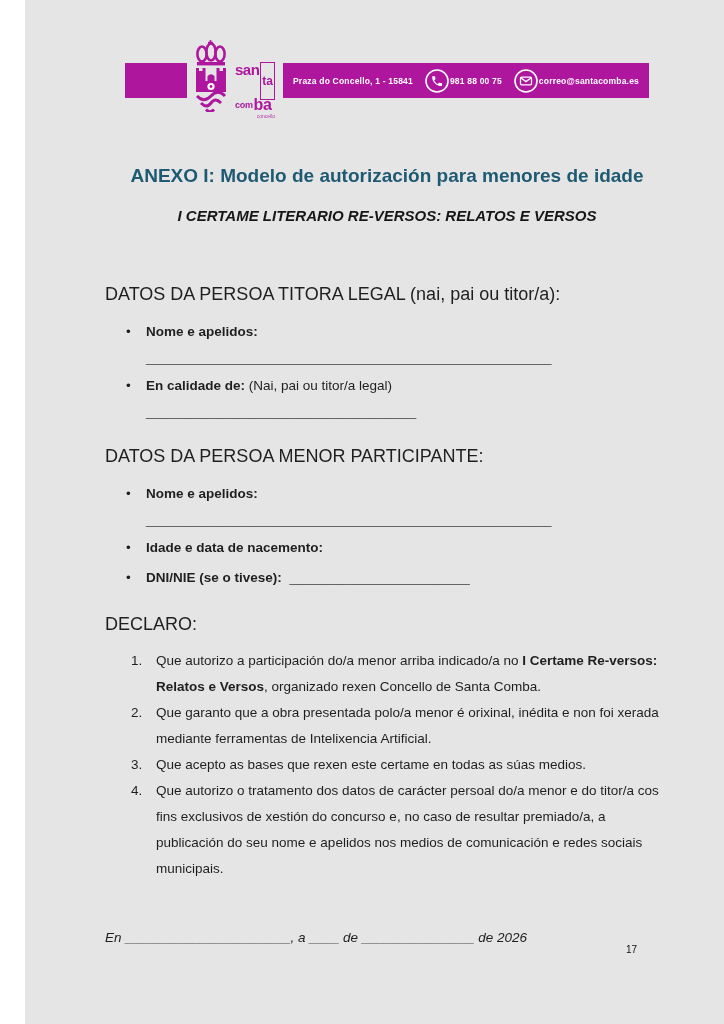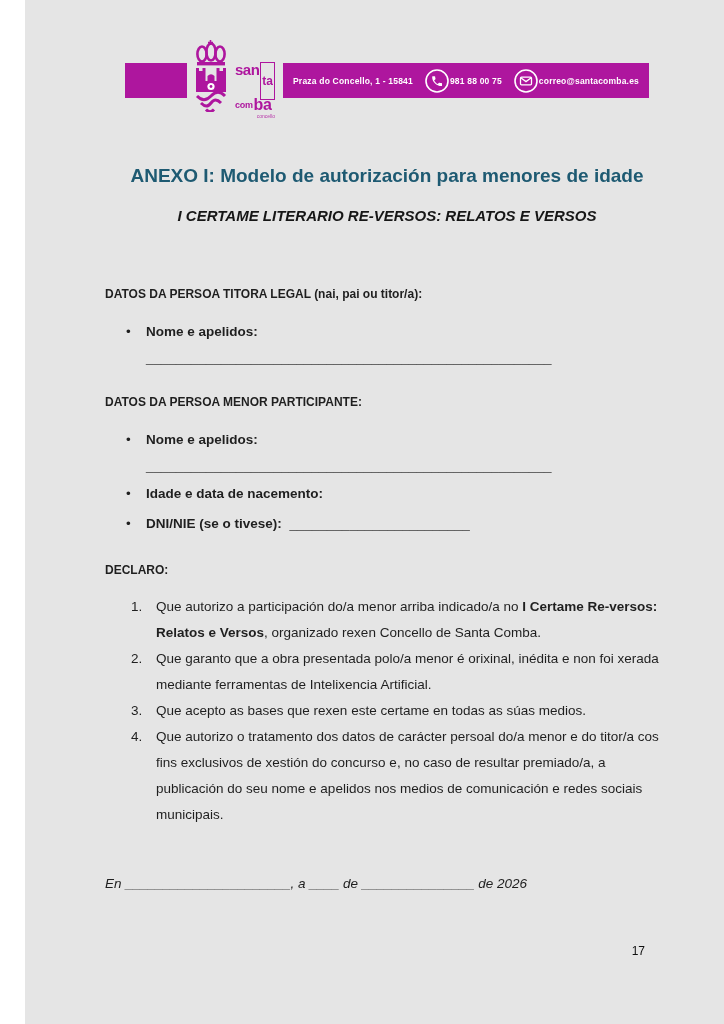--- a/index.html
+++ b/index.html
@@ -47,21 +47,21 @@
   
   .content{padding:0 80px;font-size:13.5px;line-height:20px;}
   .title{
     margin-top:52px;text-align:center;
     color:var(--title-color);font-size:19px;font-weight:bold;line-height:24px;
   }
   .subtitle{
     margin-top:18px;text-align:center;
     font-size:15px;font-weight:bold;font-style:italic;line-height:20px;color:#161616;
   }
-  .sec-heading{font-weight:bold;font-size:12px;}
+  .sec-heading{font-weight:normal;font-size:18px;}
   .sec-1{margin-top:58px;}
   .sec-2{margin-top:26px;}
   .sec-declaro{margin-top:26px;}
   ul.bullets{list-style:none;margin-top:18px;}
   ul.bullets li{
     position:relative;padding-left:41px;line-height:20px;margin-bottom:10px;
   }
   ul.bullets li::before{
     content:"•";position:absolute;left:21px;top:0;font-size:13.5px;
   }
@@ -71,21 +71,21 @@
     letter-spacing:0;white-space:nowrap;line-height:16px;
   }
   .inline-line{color:var(--line-ink);margin-left:4px;white-space:nowrap;}
   .numbered{margin-top:14px;}
   .num-item{display:flex;line-height:26px;}
   .num-item .num{width:25px;margin-left:26px;flex:0 0 auto;}
   .num-item .txt{flex:1;}
   .date-line{margin-top:46px;font-style:italic;line-height:20px;white-space:nowrap;}
   .date-line .u{color:var(--line-ink);font-weight:bold;}
   .page-number{
-    position:absolute;right:104px;top:944px;font-size:12px;color:#111;
+    position:absolute;right:112px;top:944px;font-size:10px;color:#111;
   }
 </style>
 </head>
 <body>
 
 <div class="page">
 
   <div class="header">
     <div class="band band-left"></div>
 
@@ -147,20 +147,24 @@
 
     <h1 class="title">ANEXO I: Modelo de autorización para menores de idade</h1>
     <h2 class="subtitle">I CERTAME LITERARIO RE-VERSOS: RELATOS E VERSOS</h2>
 
     <p class="sec-heading sec-1">DATOS DA PERSOA TITORA LEGAL (nai, pai ou titor/a):</p>
     <ul class="bullets">
       <li>
         <span class="b">Nome e apelidos:</span>
         <span class="fill-line">______________________________________________________</span>
       </li>
+      <li>
+        <span class="b">En calidade de:</span><span> (Nai, pai ou titor/a legal)</span>
+        <span class="fill-line">____________________________________</span>
+      </li>
     </ul>
 
     <p class="sec-heading sec-2">DATOS DA PERSOA MENOR PARTICIPANTE:</p>
     <ul class="bullets">
       <li>
         <span class="b">Nome e apelidos:</span>
         <span class="fill-line">______________________________________________________</span>
       </li>
       <li>
         <span class="b">Idade e data de nacemento:</span>

